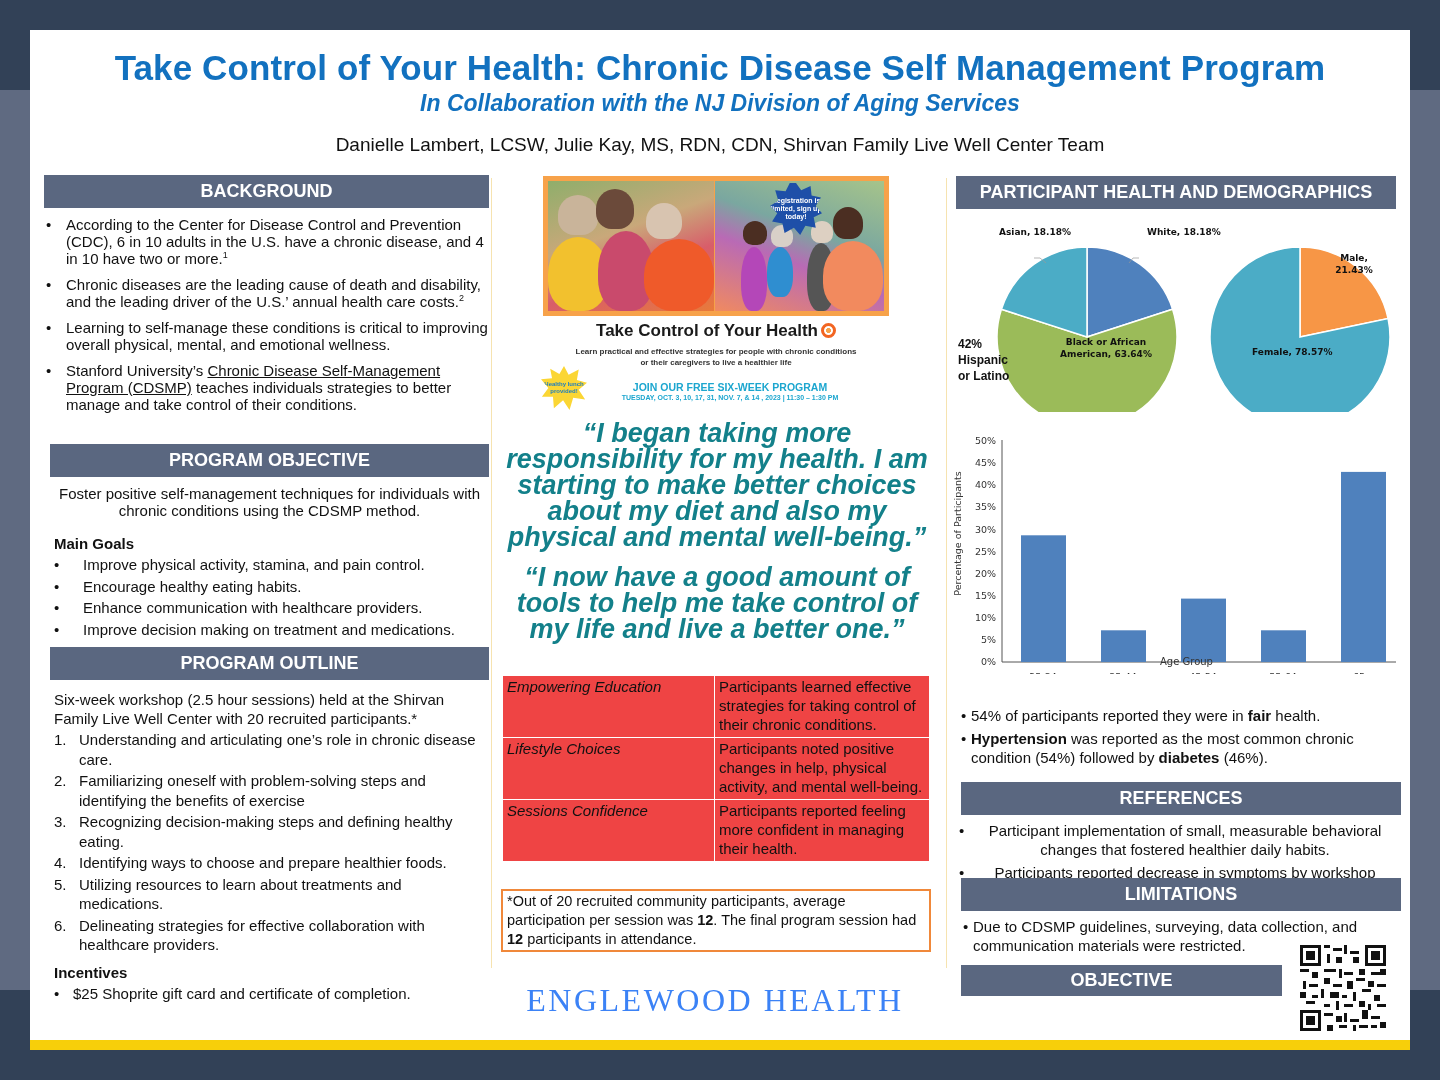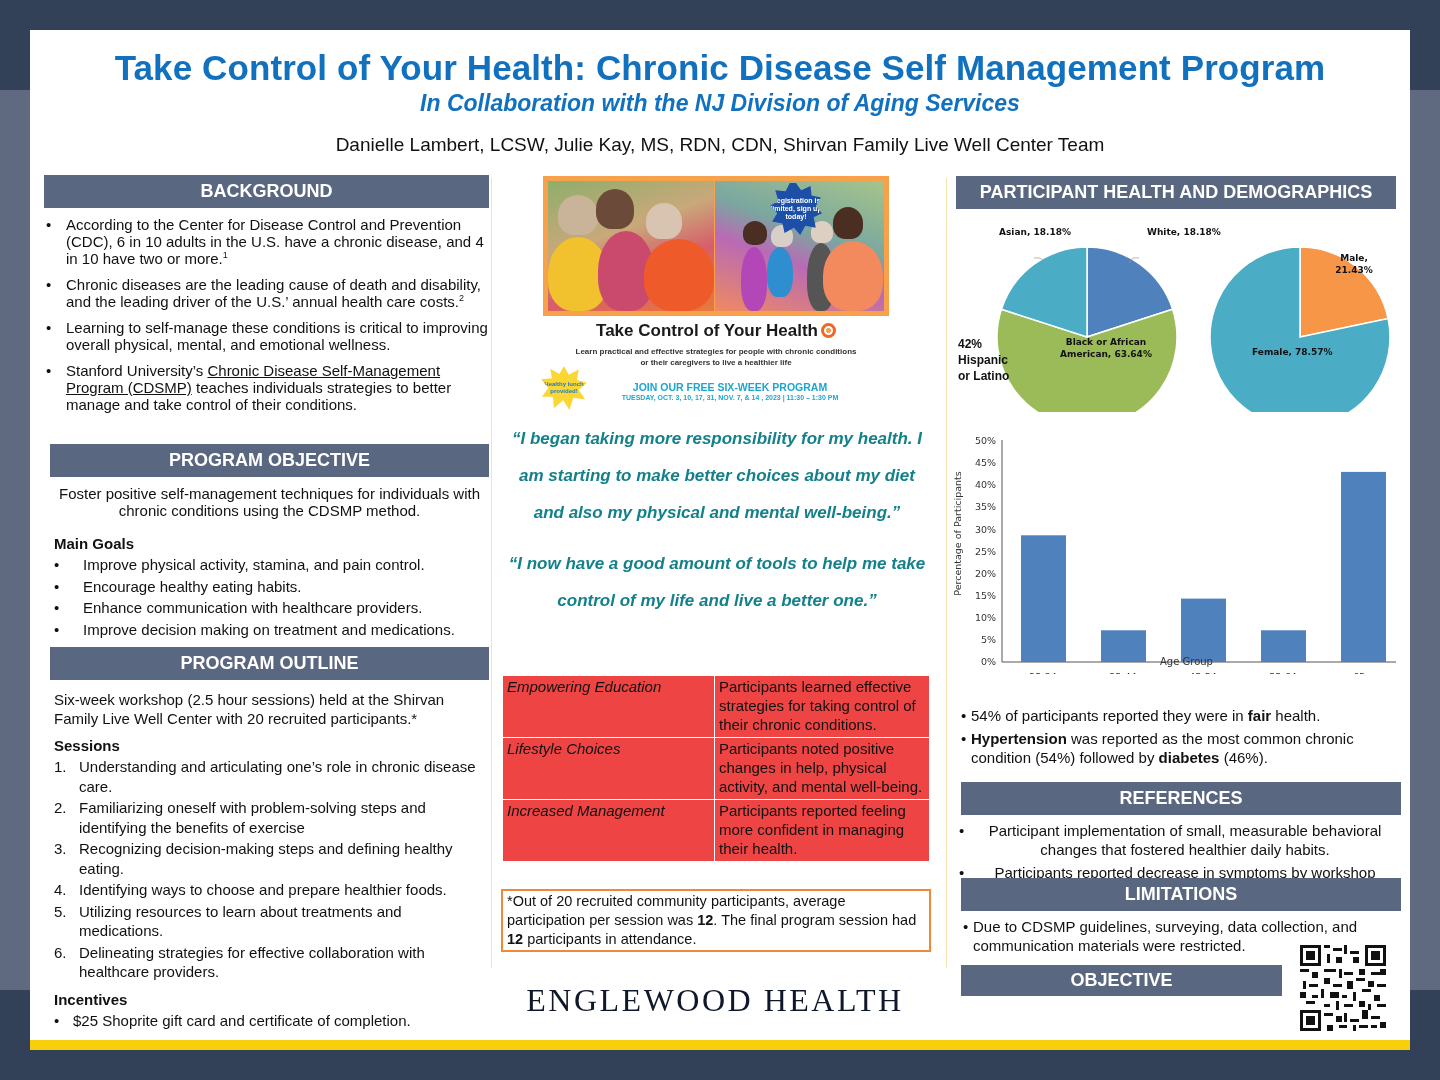--- a/index.html
+++ b/index.html
@@ -98,37 +98,37 @@
   }
   .flyer-join {
     position: absolute; left: 0; top: 207px; width: 350px; text-align: center; padding-left: 28px;
     font-weight: bold; font-size: 10.5px; color: #1ca6cf;
   }
   .flyer-dates {
     position: absolute; left: 0; top: 220px; width: 350px; text-align: center; padding-left: 28px;
     font-weight: bold; font-size: 7px; color: #1ca6cf;
   }
 
-  .quotes { position: absolute; left: 472px; top: 390px; width: 430px; text-align: center; color: #13808a; font-weight: bold; font-style: italic; font-size: 17px; line-height: 37px; }
+  .quotes { position: absolute; left: 472px; top: 390px; width: 430px; text-align: center; color: #13808a; font-weight: bold; font-style: italic; font-size: 27px; line-height: 26px; }
   .quote + .quote { margin-top: 14px; }
 
   .outcomes-table {
     position: absolute; left: 472px; top: 645px; width: 428px; border-collapse: collapse;
     font-size: 15px; line-height: 19px;
   }
   .outcomes-table td { background: #ef4444; border: 1.5px solid #ffffff; padding: 1px 3px 3px 4px; vertical-align: top; }
   .outcomes-table td.cat { width: 212px; font-style: italic; }
 
   .note-box {
     position: absolute; left: 471px; top: 859px; width: 430px;
     border: 2px solid #f0883a; padding: 1px 4px 1px 4px; font-size: 14.5px; line-height: 19px;
   }
   .logo {
     position: absolute; left: 470px; top: 952px; width: 430px; text-align: center;
-    font-family: "Liberation Serif", serif; font-size: 32px; letter-spacing: 2.5px; color: #0f172a;
+    font-family: "Liberation Serif", serif; font-size: 32px; letter-spacing: 2.5px; color: #3b82f6;
   }
 
   
   .col-right { position: absolute; left: 926px; top: 146px; width: 440px; }
   .demo-header { width: 440px; font-size: 18px; }
   .pies { position: absolute; left: 0; top: 46px; width: 440px; height: 190px; }
   .pie-label { position: absolute; font-family: "DejaVu Sans", sans-serif; font-weight: bold; font-size: 9px; color: #111; white-space: nowrap; }
   .hisp-label { position: absolute; left: 2px; top: 303px; font-weight: bold; font-size: 12px; line-height: 16px; }
 
   .bar-chart { position: absolute; left: 0; top: 226px; width: 440px; height: 272px; }
@@ -179,21 +179,20 @@
       <li>Improve physical activity, stamina, and pain control.</li>
       <li>Encourage healthy eating habits.</li>
       <li>Enhance communication with healthcare providers.</li>
       <li>Improve decision making on treatment and medications.</li>
     </ul>
   </div>
 
   <div class="outline-wrap">
     <div class="section-header">PROGRAM OUTLINE</div>
     <div class="outline-text">Six-week workshop (2.5 hour sessions) held at the Shirvan Family Live Well Center with 20 recruited participants.*</div>
-    <div class="sub-head" style="margin-top:8px;">Sessions</div>
     <ol class="session-list">
       <li><span class="num">1.</span><span>Understanding and articulating one’s role in chronic disease care.</span></li>
       <li><span class="num">2.</span><span>Familiarizing oneself with problem-solving steps and identifying the benefits of exercise</span></li>
       <li><span class="num">3.</span><span>Recognizing decision-making steps and defining healthy eating.</span></li>
       <li><span class="num">4.</span><span>Identifying ways to choose and prepare healthier foods.</span></li>
       <li><span class="num">5.</span><span>Utilizing resources to learn about treatments and medications.</span></li>
       <li><span class="num">6.</span><span>Delineating strategies for effective collaboration with healthcare providers.</span></li>
     </ol>
     <div class="sub-head" style="margin-top:8px;">Incentives</div>
     <ul class="incent-list">
@@ -242,21 +241,21 @@
     <tbody>
         <tr>
       <td class="cat">Empowering Education</td>
       <td>Participants learned effective strategies for taking control of their chronic conditions.</td>
     </tr>
     <tr>
       <td class="cat">Lifestyle Choices</td>
       <td>Participants noted positive changes in help, physical activity, and mental well-being.</td>
     </tr>
     <tr>
-      <td class="cat">Increased Management</td>
+      <td class="cat">Sessions Confidence</td>
       <td>Participants reported feeling more confident in managing their health.</td>
     </tr>
   </tbody>
     </table>
 
   <div class="note-box"><span>*Out of 20 recruited community participants, average participation per session was </span><b>12</b><span>. The final program session had </span><b>12</b><span> participants in attendance.</span></div>
 
   <div class="logo">ENGLEWOOD HEALTH</div>
 
   <div class="col-right">

